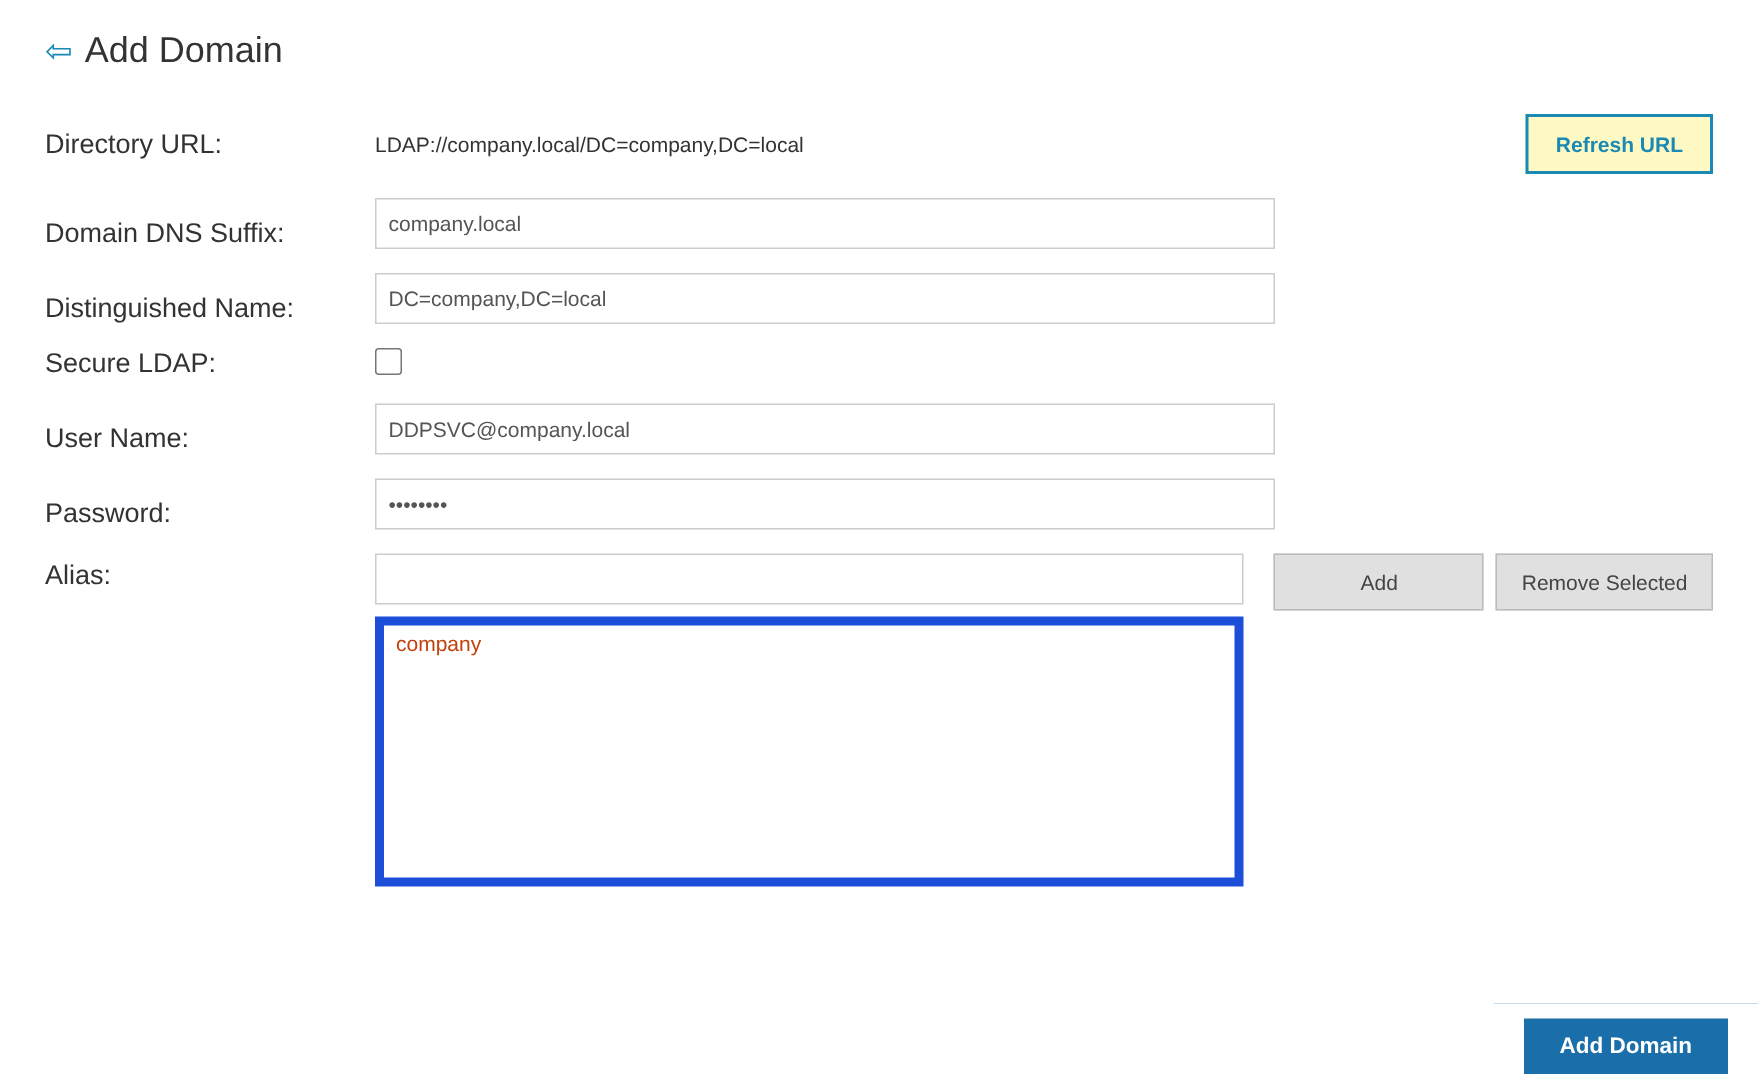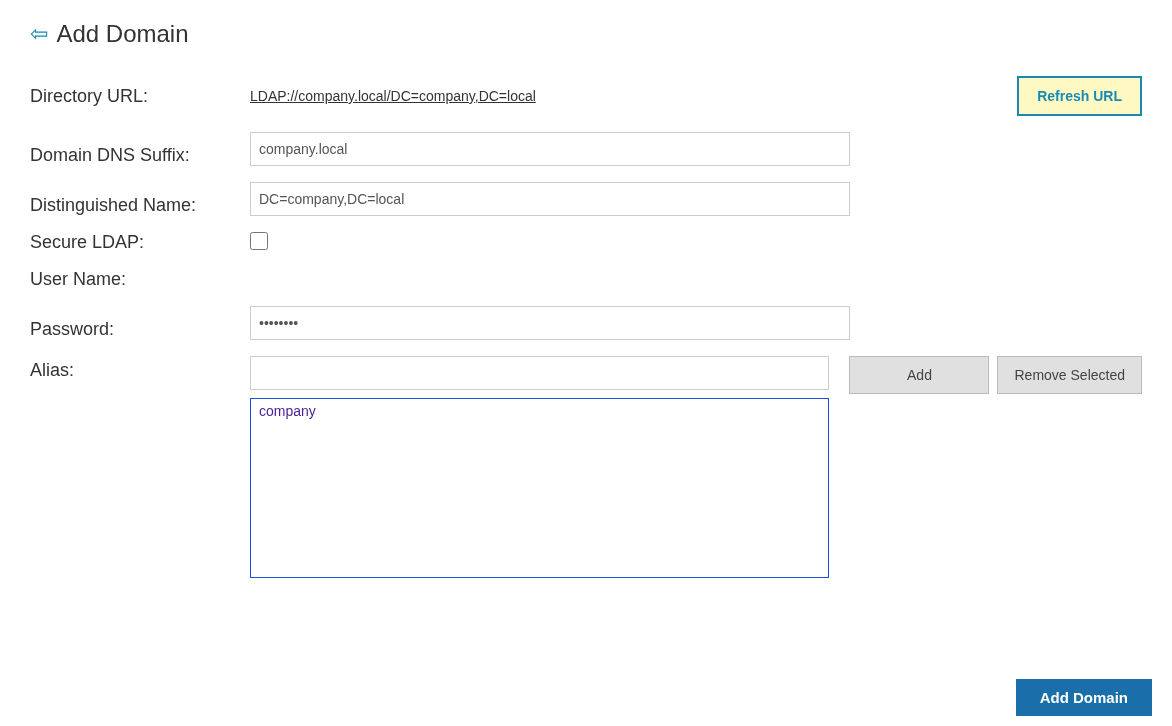--- a/index.html
+++ b/index.html
@@ -122,26 +122,26 @@
       width: 100%;
       height: 34px;
       border: 1px solid #ccc;
       padding: 4px 8px;
       font-size: 14px;
       outline: none;
     }
     .alias-list-box {
       width: 100%;
       height: 180px;
-      border: 1px solid #1d4ed8;
+      border: 6px solid #1d4ed8;
       overflow-y: scroll;
       background: #fff;
       padding: 4px 8px;
       font-size: 14px;
-      color: #4c1d95;
+      color: #c2410c;
       resize: none;
     }
     .action-btn {
       padding: 6px 16px;
       background: #e0e0e0;
       border: 1px solid #bbb;
       color: #444;
       font-size: 14px;
       cursor: pointer;
       min-width: 140px;
@@ -172,21 +172,21 @@
 
   <div class="page-title-row">
     <span class="back-icon">⇦</span>
     <span class="page-title">Add Domain</span>
   </div>
 
   <div class="form-layout">
 
     <div class="form-row directory-row">
       <div class="form-label">Directory URL:</div>
-      <div class="form-field-area" style="display:flex; align-items:center; max-width:none; flex:1;text-decoration:underline;">
+      <div class="form-field-area" style="display:flex; align-items:center; max-width:none; flex:1;">
         <span class="directory-url-text">LDAP://company.local/DC=company,DC=local</span>
       </div>
       <button class="refresh-url-btn">Refresh URL</button>
     </div>
 
     <div class="form-row">
       <div class="form-label">Domain DNS Suffix:</div>
       <div class="form-field-area">
         <input type="text" value="company.local" style="">
       </div>
@@ -202,20 +202,23 @@
 
     <div class="form-row secure-ldap-row">
       <div class="form-label">Secure LDAP:</div>
       <div class="checkbox-area">
         <input type="checkbox" style="">
       </div>
     </div>
 
     <div class="form-row">
       <div class="form-label">User Name:</div>
+      <div class="form-field-area">
+        <input type="text" value="DDPSVC@company.local" style="">
+      </div>
     </div>
 
     <div class="form-row">
       <div class="form-label">Password:</div>
       <div class="form-field-area">
         <input type="password" value="••••••••" style="">
       </div>
     </div>
 
     <div class="alias-section">

